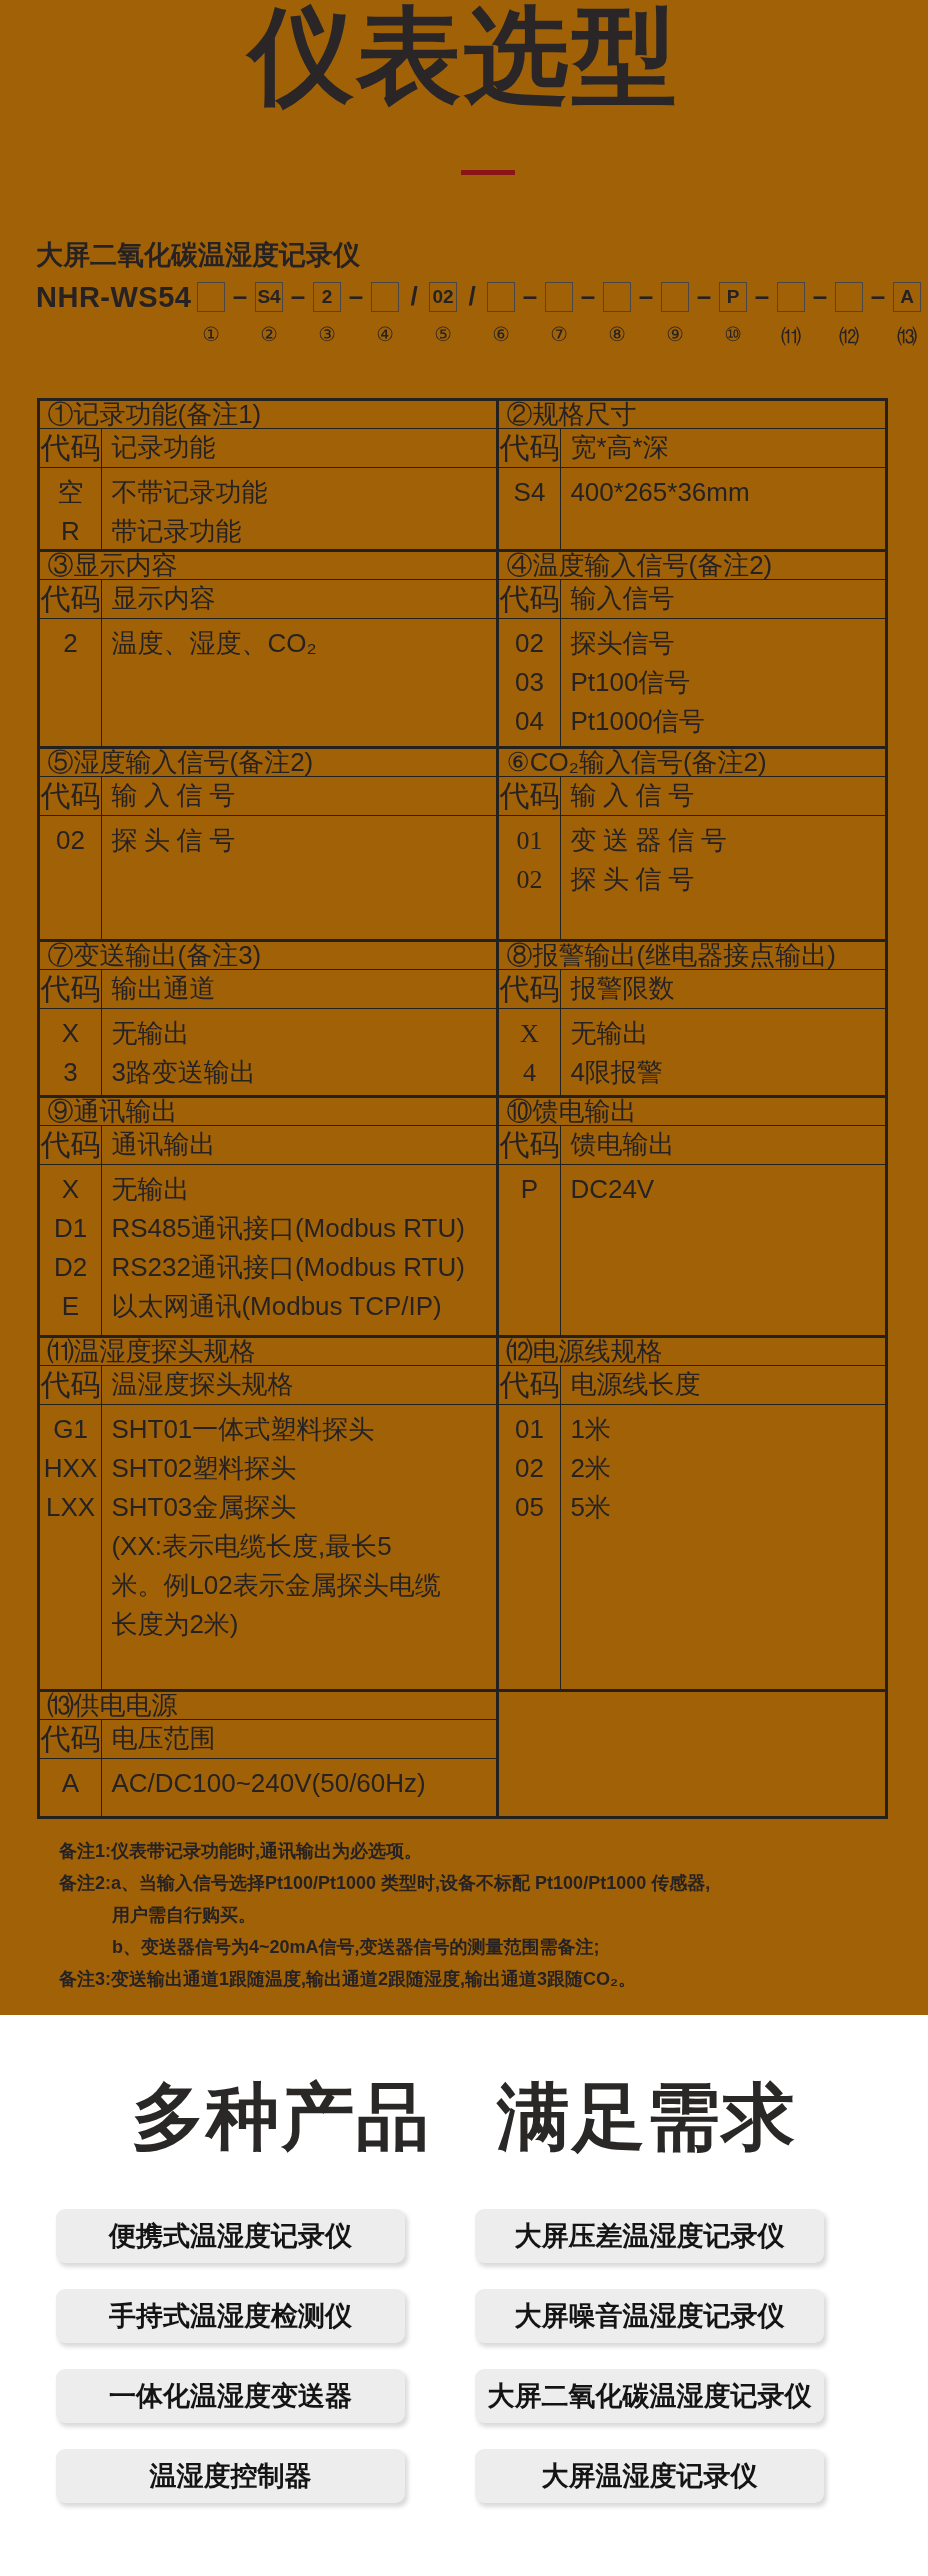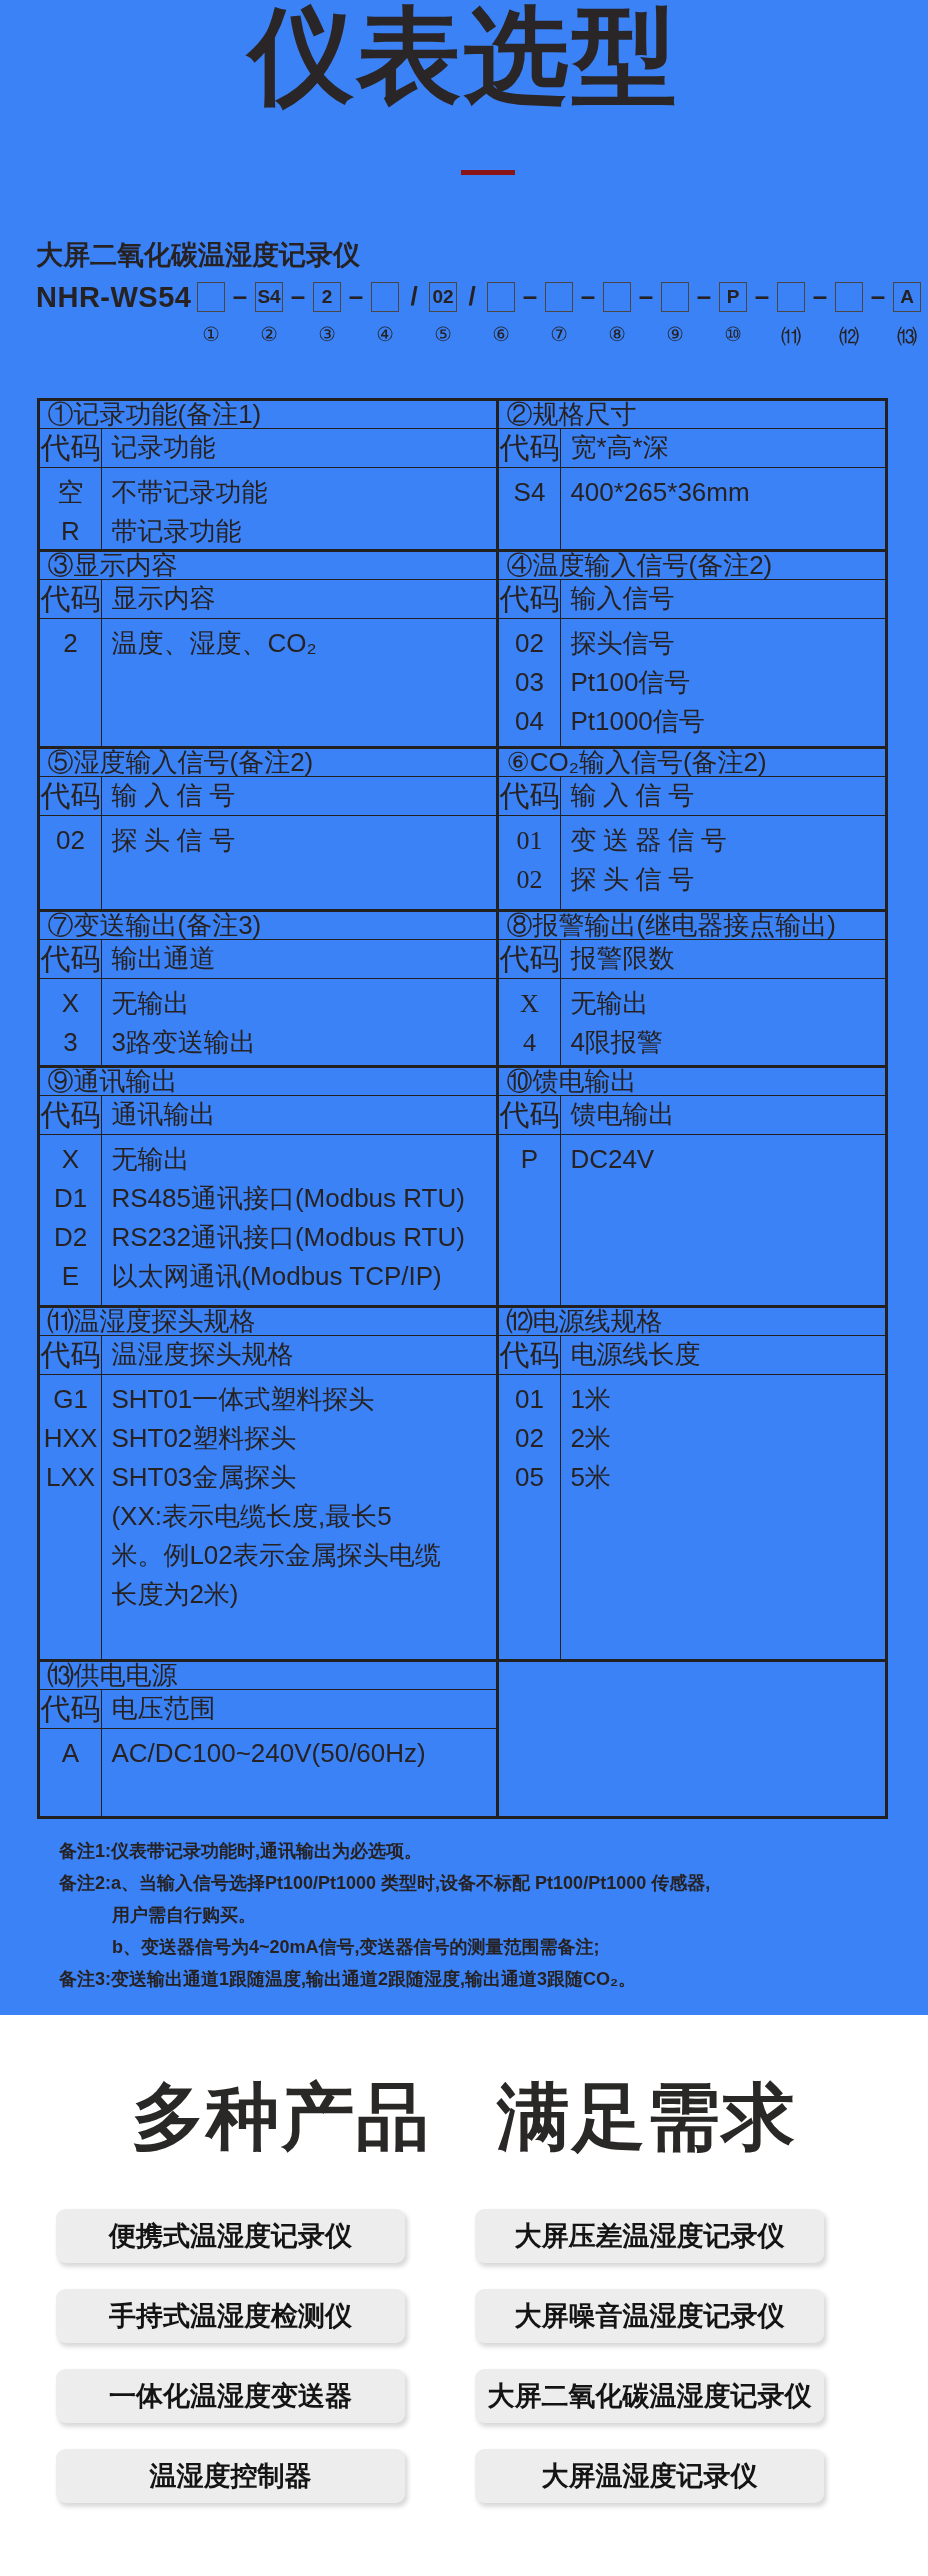--- a/index.html
+++ b/index.html
@@ -1,16 +1,16 @@
 <!DOCTYPE html>
 <html style="font-size:15px"><head>
 <meta charset="utf-8">
 <style>
   html,body{margin:0;padding:0;}
-  .page{position:relative;width:928px;height:2576px;background:#3b82f6;
+  .page{position:relative;width:928px;height:2576px;background:#a16207;
         font-family:"Liberation Sans",sans-serif;color:#262223;overflow:hidden;}
 
   
   .main-title{position:absolute;top:-13px;left:0;width:100%;text-align:center;
               font-size:105px;font-weight:900;letter-spacing:2.8px;color:#2a2627;white-space:nowrap;}
   .title-underline{position:absolute;left:461px;top:170px;width:54px;height:4.7px;background:#8a1519;}
 
   
   .product-name{position:absolute;left:36px;top:237px;font-size:27px;font-weight:600;}
   .model-line{position:absolute;left:36px;top:282px;display:flex;align-items:flex-start;}
@@ -20,21 +20,21 @@
        display:flex;align-items:center;justify-content:center;font-size:19px;font-weight:600;}
   .num{position:absolute;top:41px;left:50%;transform:translateX(-50%);
        font-size:19.7px;font-weight:500;white-space:nowrap;}
   .sep{width:30px;text-align:center;line-height:28px;font-size:26px;font-weight:600;}
 
   
   .spec-table{position:absolute;left:37px;top:398px;width:851px;height:1421px;
               border:3.7px solid #232020;box-sizing:border-box;display:flex;flex-direction:column;}
   .grp{display:flex;border-top:3.7px solid #232020;box-sizing:border-box;flex:0 0 auto;}
   .grp.first{border-top:none;}
-  .g0{height:148px}.g1{height:197px}.g2{height:163px}.g3{height:156px}
+  .g0{height:148px}.g1{height:197px}.g2{height:193px}.g3{height:156px}
   .g4{height:240px}.g5{height:354px}.g6{flex:1 1 auto;}
   .half{box-sizing:border-box;display:flex;flex-direction:column;}
   .half.left{width:459px;border-right:3.7px solid #232020;}
   .half.right{flex:1;}
   .sec-title{height:28px;line-height:26px;padding-left:7.5px;font-size:26px;font-weight:400;
              border-bottom:1.9px solid #232020;white-space:nowrap;box-sizing:border-box;}
   .sec-head{display:flex;height:39px;border-bottom:1.9px solid #232020;box-sizing:border-box;flex:0 0 auto;}
   .code-h{width:62px;border-right:1.9px solid #232020;text-align:center;line-height:37px;
           font-size:30px;font-weight:500;box-sizing:border-box;}
   .desc-h{flex:1;padding-left:9.4px;line-height:37px;font-size:26px;font-weight:500;white-space:nowrap;}

